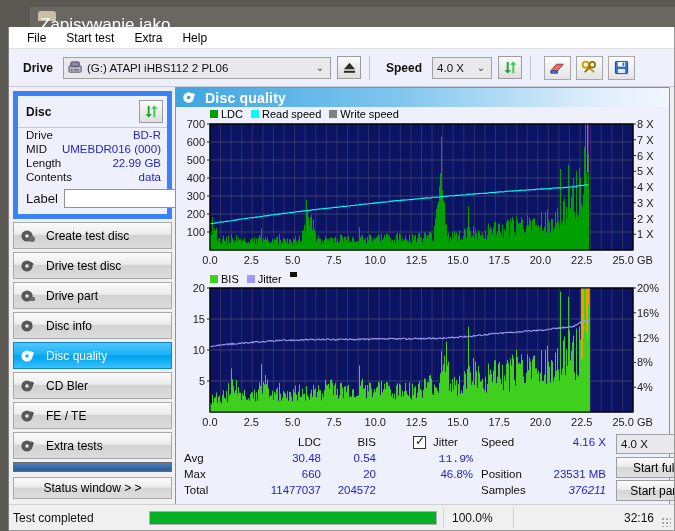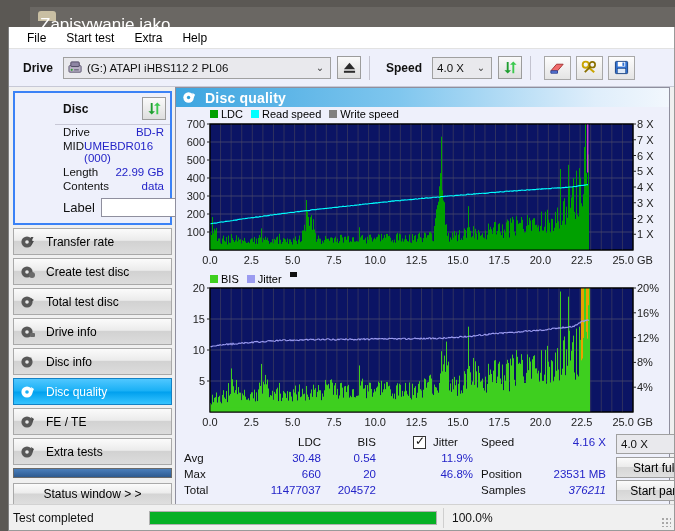--- a/index.html
+++ b/index.html
@@ -45,21 +45,21 @@
   .tb-sep{ width:1px; height:24px; background:#c3c3cf; margin:0 8px;}
   .flatbtn{ width:27px; height:24px; background:linear-gradient(#fdfdfd,#e4e4e4); border:1px solid #a8a8a8;
             display:flex;align-items:center;justify-content:center; margin-left:5px;}
 
   
   #body{ display:flex; height:437px; background:#f0f0f0;}
   #sidebar{ width:166px; padding:4px 3px 0 4px; }
   #content{ flex:1; padding:0 4px 0 0; }
 
   
-  #disc-panel{ background:#eef0fb; border:2px solid #3b82f6;padding-left:40px; }
+  #disc-panel{ background:#eef0fb; border:5px solid #3b82f6; }
   #disc-head{ display:flex; align-items:center; padding:4px 4px 4px 8px; border-bottom:1px solid #c8c8d6;}
   #disc-head .t{ font-weight:bold; font-size:12px; color:#111;}
   #disc-head .sqbtn{ margin-left:auto; }
   .disc-row{ display:flex; padding:1px 6px 1px 8px; font-size:11.5px;}
   .disc-row .k{ color:#111; }
   .disc-row .v{ margin-left:auto; color:#2424c8; }
   #label-row{ display:flex; align-items:center; padding:3px 5px 5px 8px;}
   #label-row .k{ color:#111; font-size:13px;}
   #label-input{ flex:1; height:19px; margin-left:6px; background:#ffffff; border:1px solid #8f8f9e;}
   #label-btn{ width:23px; height:22px; margin-left:4px; background:linear-gradient(#fafafa,#dedede);
@@ -235,63 +235,63 @@
               <circle cx="8" cy="8" r="1.2" fill="#ffffff" stroke="#7a7a20" stroke-width=".5"></circle>
             </svg>
           </div>
         </div>
       </div>
 
       <div class="navbtn">
         <svg width="16" height="16" viewBox="0 0 16 16">
           <circle cx="7" cy="8" r="5.6" fill="#585858"></circle>
             <circle cx="7" cy="8" r="1.8" fill="#e8e8e8"></circle>
-          <path d="M11 3 L13.5 3 L11.5 7 L14 7 L10 13 L11 8 L9 8 Z" fill="#4a4a4a"></path>
-        </svg>
-        <span class="lbl">Transfer rate</span>
-      </div>
-      <div class="navbtn">
-        <svg width="16" height="16" viewBox="0 0 16 16">
-          <circle cx="7" cy="8" r="5.6" fill="#585858"></circle>
-            <circle cx="7" cy="8" r="1.8" fill="#e8e8e8"></circle>
           <circle cx="12" cy="11" r="3" fill="#6a6a6a"></circle>
         </svg>
         <span class="lbl">Create test disc</span>
       </div>
       <div class="navbtn">
         <svg width="16" height="16" viewBox="0 0 16 16">
           <circle cx="7" cy="8" r="5.6" fill="#585858"></circle>
             <circle cx="7" cy="8" r="1.8" fill="#e8e8e8"></circle>
           <path d="M11 4 L14 6 L11 8 Z" fill="#4a4a4a"></path>
         </svg>
-        <span class="lbl">Total test disc</span>
+        <span class="lbl">Drive test disc</span>
       </div>
       <div class="navbtn">
         <svg width="16" height="16" viewBox="0 0 16 16">
           <circle cx="7" cy="8" r="5.6" fill="#585858"></circle>
             <circle cx="7" cy="8" r="1.8" fill="#e8e8e8"></circle>
           <rect x="10" y="9" width="5" height="4" rx="1" fill="#6a6a6a"></rect>
         </svg>
-        <span class="lbl">Drive info</span>
+        <span class="lbl">Drive part</span>
       </div>
       <div class="navbtn">
         <svg width="16" height="16" viewBox="0 0 16 16">
           <circle cx="7" cy="8" r="5.6" fill="#585858"></circle>
             <circle cx="7" cy="8" r="1.8" fill="#e8e8e8"></circle>
           <text x="10" y="7" font-size="7" fill="#4a4a4a" font-family="serif">i</text>
         </svg>
         <span class="lbl">Disc info</span>
       </div>
       <div class="navbtn sel">
         <svg width="16" height="16" viewBox="0 0 16 16">
           <circle cx="7" cy="8" r="5.6" fill="#ffffff"></circle>
             <circle cx="7" cy="8" r="1.8" fill="#19b0f5"></circle>
           <path d="M11 3 L14 5 L12 9 Z" fill="#ffffff"></path>
         </svg>
         <span class="lbl">Disc quality</span>
+      </div>
+      <div class="navbtn">
+        <svg width="16" height="16" viewBox="0 0 16 16">
+          <circle cx="7" cy="8" r="5.6" fill="#585858"></circle>
+            <circle cx="7" cy="8" r="1.8" fill="#e8e8e8"></circle>
+          <path d="M11 3 L14 5 L12 9 Z" fill="#4a4a4a"></path>
+        </svg>
+        <span class="lbl">CD Bler</span>
       </div>
       <div class="navbtn">
         <svg width="16" height="16" viewBox="0 0 16 16">
           <circle cx="7" cy="8" r="5.6" fill="#585858"></circle>
             <circle cx="7" cy="8" r="1.8" fill="#e8e8e8"></circle>
           <path d="M11 3 L14 5 L12 9 Z" fill="#4a4a4a"></path>
         </svg>
         <span class="lbl">FE / TE</span>
       </div>
       <div class="navbtn">
@@ -1285,21 +1285,21 @@
 
         <div id="stats">
           <div class="col-h" style="left:85px; top:4px;  width:60px; text-align:right;">LDC</div>
           <div class="col-h" style="left:150px;top:4px;  width:50px; text-align:right;">BIS</div>
           <div class="ckbox" style="left:237px;top:4px;"></div>
           <div class="col-h" style="left:257px;top:4px;">Jitter</div>
 
           <div class="rowlbl" style="left:8px; top:20px;">Avg</div>
           <div class="val" style="left:85px;top:20px;width:60px;">30.48</div>
           <div class="val" style="left:150px;top:20px;width:50px;">0.54</div>
-          <div class="val" style="left:237px;top:20px;width:60px;">11.9%</div>
+          <div class="val" style="left:237px;top:20px;width:60px;font-family:Liberation Mono, monospace;">11.9%</div>
 
           <div class="rowlbl" style="left:8px; top:36px;">Max</div>
           <div class="val" style="left:85px;top:36px;width:60px;">660</div>
           <div class="val" style="left:150px;top:36px;width:50px;">20</div>
           <div class="val" style="left:237px;top:36px;width:60px;">46.8%</div>
 
           <div class="rowlbl" style="left:8px; top:52px;">Total</div>
           <div class="val" style="left:55px;top:52px;width:90px;">11477037</div>
           <div class="val" style="left:146px;top:52px;width:54px;">204572</div>
 
@@ -1321,15 +1321,16 @@
       </div>
     </div>
   </div>
 
   <div id="statusbar">
     <div id="st-text">Test completed</div>
     <div id="pbar-outer">
       <div id="pbar-fill" style="width: 100%; background: rgb(6, 176, 37);"></div>
     </div>
     <div id="st-pct">100.0%</div>
+    <div id="st-time">32:16</div>
     <div id="grip"></div>
   </div>
 </div>
 
 </body></html>

